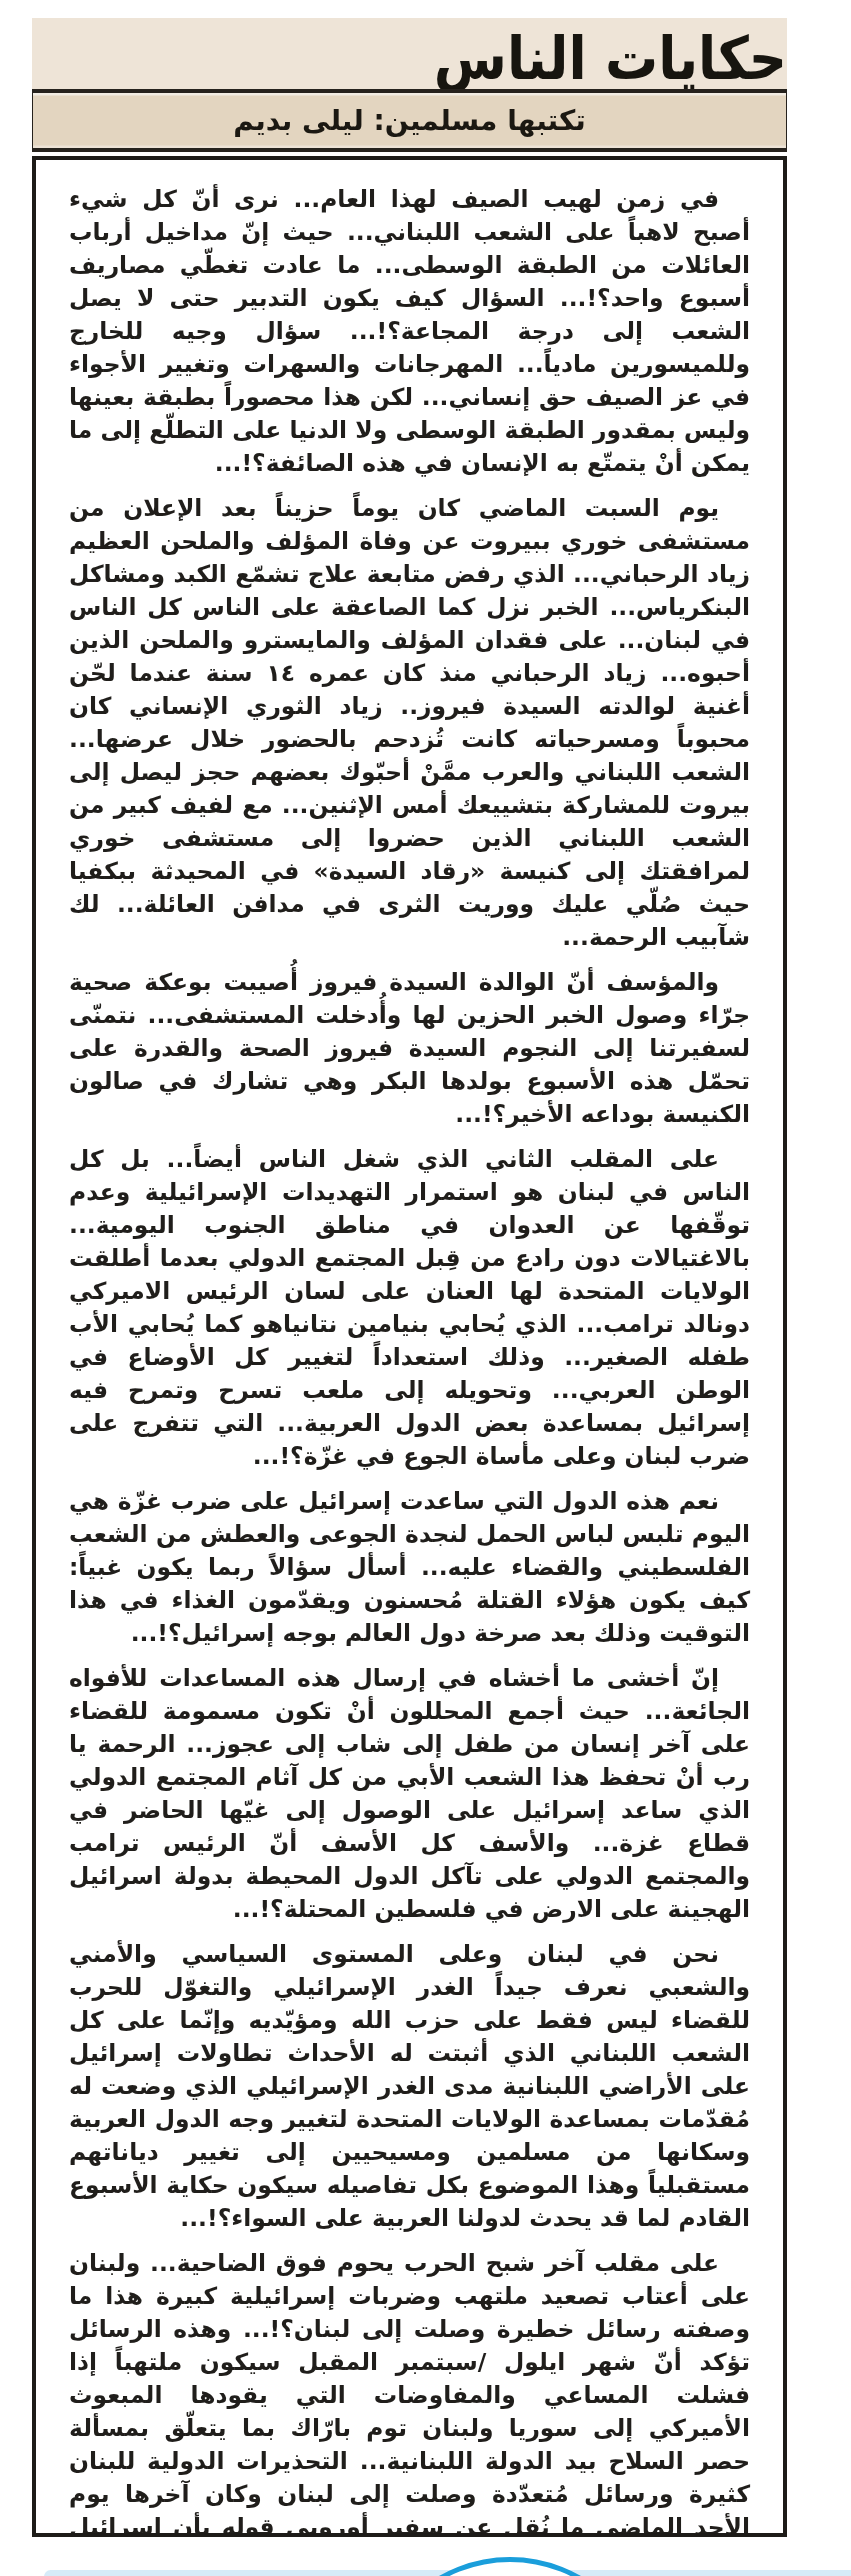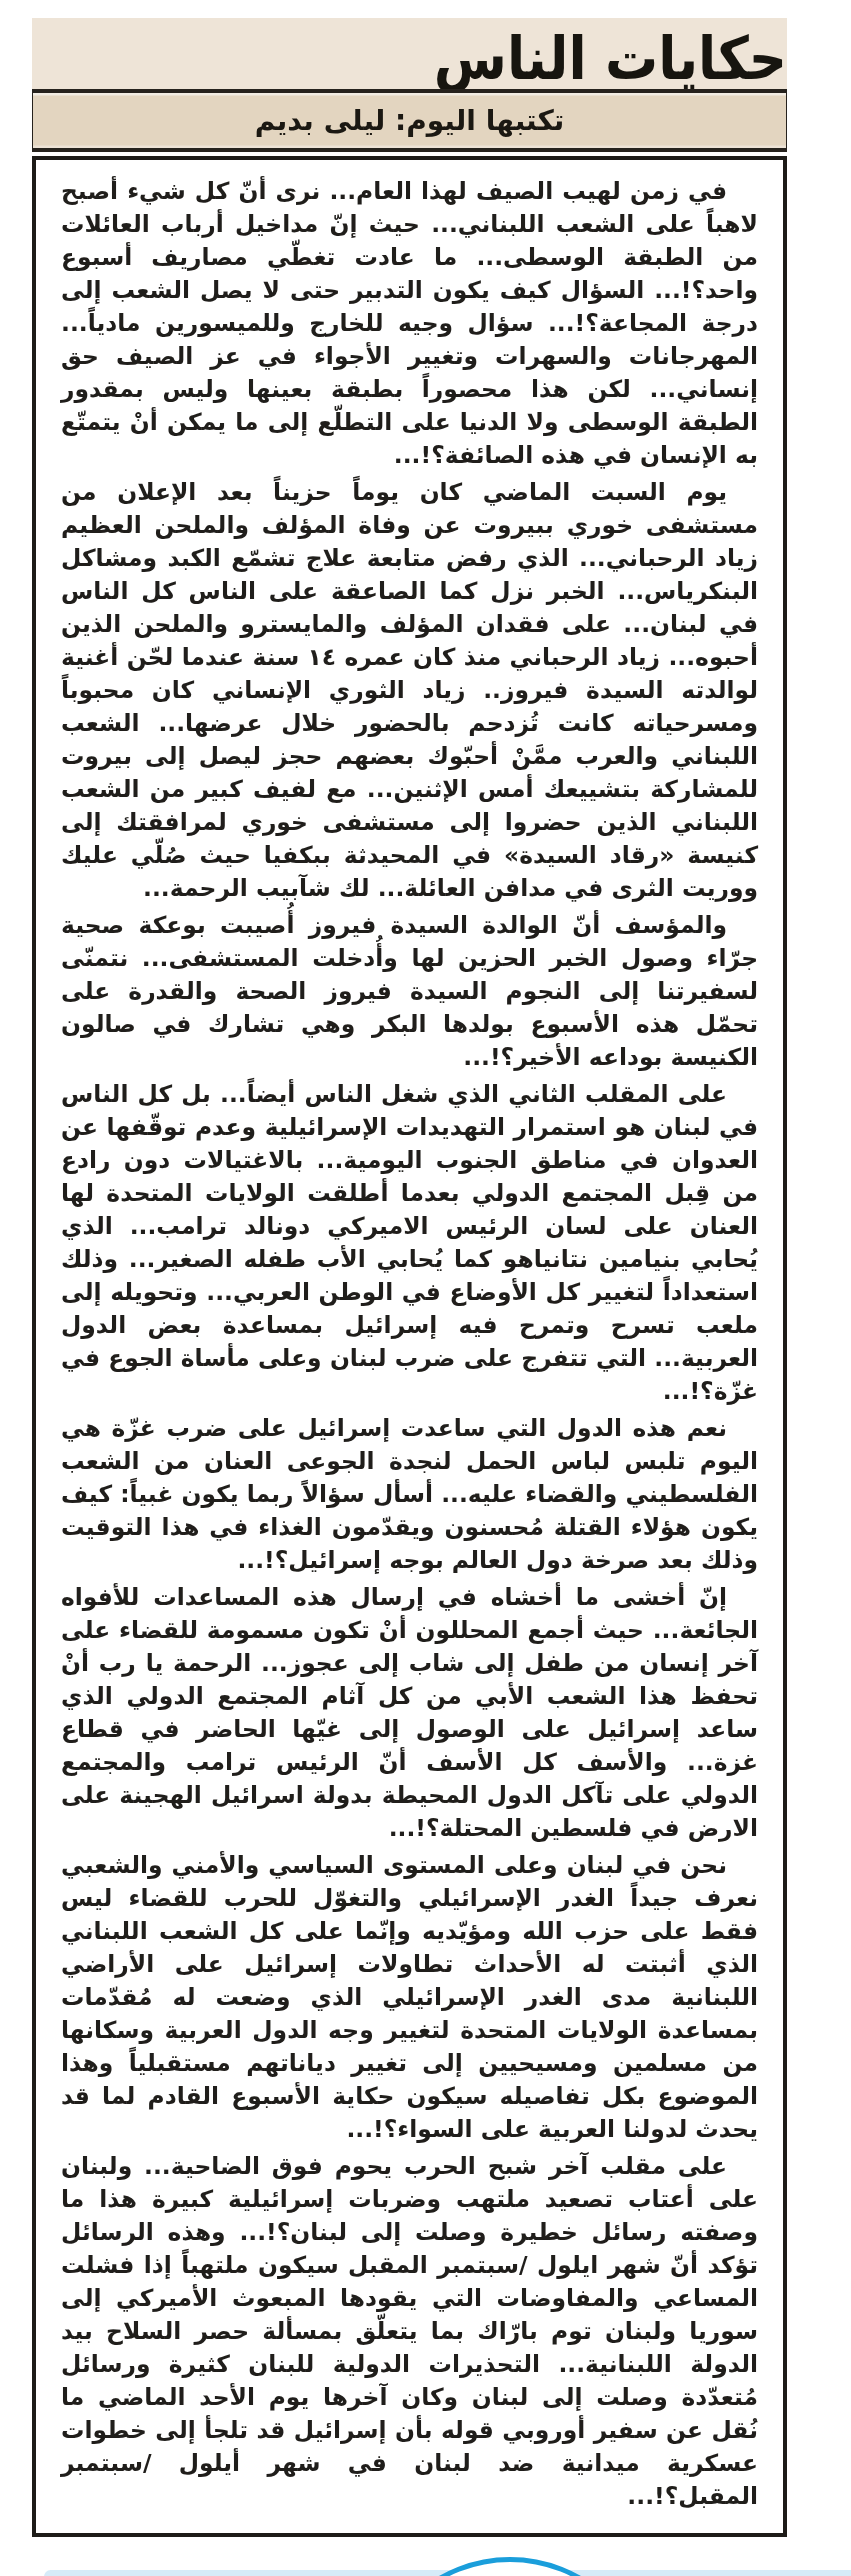--- a/index.html
+++ b/index.html
@@ -81,21 +81,21 @@
   }
   .article-body {
     direction: rtl;
     text-align: justify;
     color: #201e1b;
     font-size: 23.4px;
     font-weight: bold;
     line-height: 33px;
   }
   .article-body p {
-    margin: 4px;
+    margin: 12px;
     padding: 0;
     text-indent: 31px;
   }
   .footer-band {
     position: absolute;
     left: 44px;
     top: 2570px;
     width: 808px;
     height: 6.5px;
     background: #d6ebf8;
@@ -115,30 +115,30 @@
   }
 </style>
 </head>
 <body>
 
 <div class="masthead">
   <div class="masthead-title">حكايات الناس</div>
 </div>
 
 <div class="byline-band">
-  <div class="byline-text">تكتبها اليوم: ليلى بديم</div>
+  <div class="byline-text">تكتبها مسلمين: ليلى بديم</div>
 </div>
 
 <div class="article-box">
   <div class="article-body">
     <p>في زمن لهيب الصيف لهذا العام... نرى أنّ كل شيء أصبح لاهباً على الشعب اللبناني... حيث إنّ مداخيل أرباب العائلات من الطبقة الوسطى... ما عادت تغطّي مصاريف أسبوع واحد؟!... السؤال كيف يكون التدبير حتى لا يصل الشعب إلى درجة المجاعة؟!... سؤال وجيه للخارج وللميسورين مادياً... المهرجانات والسهرات وتغيير الأجواء في عز الصيف حق إنساني... لكن هذا محصوراً بطبقة بعينها وليس بمقدور الطبقة الوسطى ولا الدنيا على التطلّع إلى ما يمكن أنْ يتمتّع به الإنسان في هذه الصائفة؟!...</p>
     <p>يوم السبت الماضي كان يوماً حزيناً بعد الإعلان من مستشفى خوري ببيروت عن وفاة المؤلف والملحن العظيم زياد الرحباني... الذي رفض متابعة علاج تشمّع الكبد ومشاكل البنكرياس... الخبر نزل كما الصاعقة على الناس كل الناس في لبنان... على فقدان المؤلف والمايسترو والملحن الذين أحبوه... زياد الرحباني منذ كان عمره ١٤ سنة عندما لحّن أغنية لوالدته السيدة فيروز.. زياد الثوري الإنساني كان محبوباً ومسرحياته كانت تُزدحم بالحضور خلال عرضها... الشعب اللبناني والعرب ممَّنْ أحبّوك بعضهم حجز ليصل إلى بيروت للمشاركة بتشييعك أمس الإثنين... مع لفيف كبير من الشعب اللبناني الذين حضروا إلى مستشفى خوري لمرافقتك إلى كنيسة «رقاد السيدة» في المحيدثة ببكفيا حيث صُلّي عليك ووريت الثرى في مدافن العائلة... لك شآبيب الرحمة...</p>
     <p>والمؤسف أنّ الوالدة السيدة فيروز أُصيبت بوعكة صحية جرّاء وصول الخبر الحزين لها وأُدخلت المستشفى... نتمنّى لسفيرتنا إلى النجوم السيدة فيروز الصحة والقدرة على تحمّل هذه الأسبوع بولدها البكر وهي تشارك في صالون الكنيسة بوداعه الأخير؟!...</p>
     <p>على المقلب الثاني الذي شغل الناس أيضاً... بل كل الناس في لبنان هو استمرار التهديدات الإسرائيلية وعدم توقّفها عن العدوان في مناطق الجنوب اليومية... بالاغتيالات دون رادع من قِبل المجتمع الدولي بعدما أطلقت الولايات المتحدة لها العنان على لسان الرئيس الاميركي دونالد ترامب... الذي يُحابي بنيامين نتانياهو كما يُحابي الأب طفله الصغير... وذلك استعداداً لتغيير كل الأوضاع في الوطن العربي... وتحويله إلى ملعب تسرح وتمرح فيه إسرائيل بمساعدة بعض الدول العربية... التي تتفرج على ضرب لبنان وعلى مأساة الجوع في غزّة؟!...</p>
-    <p>نعم هذه الدول التي ساعدت إسرائيل على ضرب غزّة هي اليوم تلبس لباس الحمل لنجدة الجوعى العنان من الشعب الفلسطيني والقضاء عليه... أسأل سؤالاً ربما يكون غبياً: كيف يكون هؤلاء القتلة مُحسنون ويقدّمون الغذاء في هذا التوقيت وذلك بعد صرخة دول العالم بوجه إسرائيل؟!...</p>
+    <p>نعم هذه الدول التي ساعدت إسرائيل على ضرب غزّة هي اليوم تلبس لباس الحمل لنجدة الجوعى والعطش من الشعب الفلسطيني والقضاء عليه... أسأل سؤالاً ربما يكون غبياً: كيف يكون هؤلاء القتلة مُحسنون ويقدّمون الغذاء في هذا التوقيت وذلك بعد صرخة دول العالم بوجه إسرائيل؟!...</p>
     <p>إنّ أخشى ما أخشاه في إرسال هذه المساعدات للأفواه الجائعة... حيث أجمع المحللون أنْ تكون مسمومة للقضاء على آخر إنسان من طفل إلى شاب إلى عجوز... الرحمة يا رب أنْ تحفظ هذا الشعب الأبي من كل آثام المجتمع الدولي الذي ساعد إسرائيل على الوصول إلى غيّها الحاضر في قطاع غزة... والأسف كل الأسف أنّ الرئيس ترامب والمجتمع الدولي على تآكل الدول المحيطة بدولة اسرائيل الهجينة على الارض في فلسطين المحتلة؟!...</p>
     <p>نحن في لبنان وعلى المستوى السياسي والأمني والشعبي نعرف جيداً الغدر الإسرائيلي والتغوّل للحرب للقضاء ليس فقط على حزب الله ومؤيّديه وإنّما على كل الشعب اللبناني الذي أثبتت له الأحداث تطاولات إسرائيل على الأراضي اللبنانية مدى الغدر الإسرائيلي الذي وضعت له مُقدّمات بمساعدة الولايات المتحدة لتغيير وجه الدول العربية وسكانها من مسلمين ومسيحيين إلى تغيير دياناتهم مستقبلياً وهذا الموضوع بكل تفاصيله سيكون حكاية الأسبوع القادم لما قد يحدث لدولنا العربية على السواء؟!...</p>
     <p>على مقلب آخر شبح الحرب يحوم فوق الضاحية... ولبنان على أعتاب تصعيد ملتهب وضربات إسرائيلية كبيرة هذا ما وصفته رسائل خطيرة وصلت إلى لبنان؟!... وهذه الرسائل تؤكد أنّ شهر ايلول /سبتمبر المقبل سيكون ملتهباً إذا فشلت المساعي والمفاوضات التي يقودها المبعوث الأميركي إلى سوريا ولبنان توم بارّاك بما يتعلّق بمسألة حصر السلاح بيد الدولة اللبنانية... التحذيرات الدولية للبنان كثيرة ورسائل مُتعدّدة وصلت إلى لبنان وكان آخرها يوم الأحد الماضي ما نُقل عن سفير أوروبي قوله بأن إسرائيل قد تلجأ إلى خطوات عسكرية ميدانية ضد لبنان في شهر أيلول /سبتمبر المقبل؟!...</p>
 
   </div>
 </div>
 
 <div class="footer-band"></div>
 <div class="footer-circle"></div>
 

